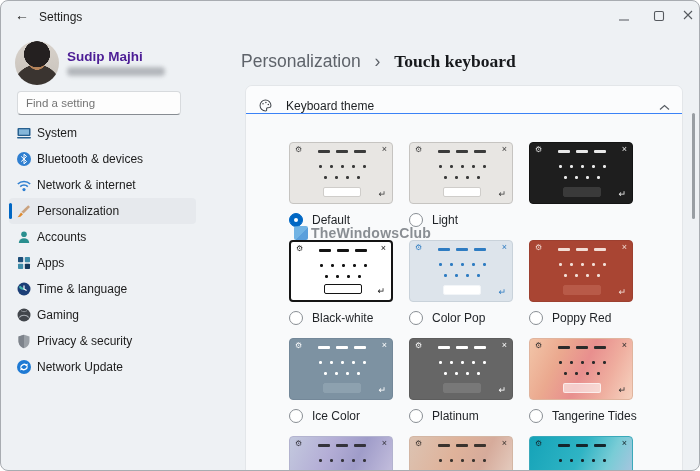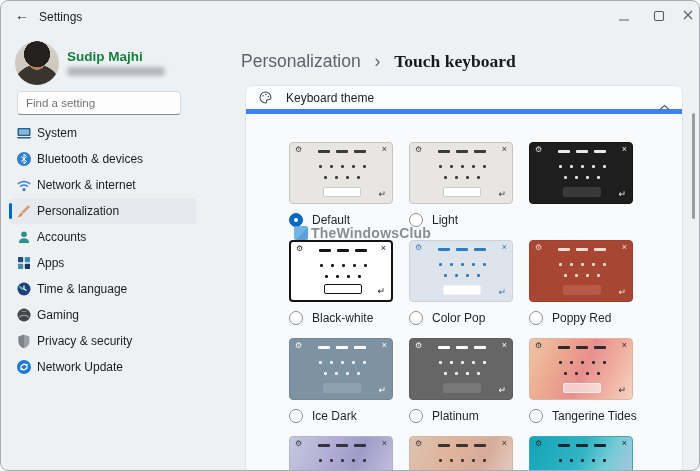--- a/index.html
+++ b/index.html
@@ -25,21 +25,21 @@
   .sidebar{ position:absolute; left:0; top:32px; width:240px; bottom:0; }
   .avatar{
     position:absolute; left:14px; top:8px; width:44px; height:44px; border-radius:50%;
     background:
       radial-gradient(circle at 50% 30%, #242020 0 34%, transparent 35%),
       radial-gradient(circle at 50% 46%, #b5835a 0 26%, transparent 27%),
       radial-gradient(circle at 50% 108%, #3a3430 0 45%, transparent 46%),
       linear-gradient(#d8d2cb,#c7c1ba);
     overflow:hidden;
   }
-  .profile-name{ position:absolute; left:66px; top:16px; font-size:13.5px; font-weight:bold; color:#15803d; }
+  .profile-name{ position:absolute; left:66px; top:16px; font-size:13.5px; font-weight:bold; color:#4c1d95; }
   .profile-email-blur{
     position:absolute; left:66px; top:34px; width:98px; height:9px; border-radius:4px;
     background:#a9adb2; filter:blur(2px); opacity:.85;
   }
   .search-box{
     position:absolute; left:16px; top:58px; width:164px; height:24px;
     background:#fdfdfd; border:1px solid #d7dadd; border-bottom:1px solid #878c92;
     border-radius:4px; display:flex; align-items:center; padding:0 8px;
   }
   .search-box input{
@@ -62,22 +62,22 @@
   .breadcrumb{ position:absolute; left:240px; top:50px; font-size:17.5px; }
   .crumb-parent{ color:#5e636a; }
   .crumb-sep{ color:#5e636a; margin:0 9px; }
   .crumb-current{ color:#17191c; font-weight:bold;font-family:Liberation Serif, serif; }
 
   .card{
     position:absolute; left:244px; top:84px; width:438px; height:530px;
     background:#f9fafb; border:1px solid #e3e6e9; border-radius:7px;
   }
   .card-header{
-    position:relative; height:28px; display:flex; align-items:center;
-    padding-left:12px; background:#fbfcfd; border-bottom:5px solid #3b82f6;
+    position:relative; height:28px; display:flex; align-items:flex-end;
+    padding-left:12px; background:#fbfcfd; border-bottom:1px solid #3b82f6;
     border-radius:7px 7px 0 0;
   }
   .card-header .section-label{ margin-left:13px; font-size:12px; color:#1c1f22; }
   .chevron-up{ position:absolute; right:12px; top:11px; }
 
   .themes-grid{
     position:absolute; left:43px; top:56px;
     display:grid; grid-template-columns:repeat(3,104px);
     column-gap:16px; row-gap:11px;
   }
@@ -465,21 +465,21 @@
               <span class="dot" style="background: rgb(255, 255, 255);"></span>
               <span class="dot" style="background: rgb(255, 255, 255);"></span>
               <span class="dot" style="background: rgb(255, 255, 255);"></span>
               <span class="dot" style="background: rgb(255, 255, 255);"></span>
             </span>
       <span class="spacebar" style="background: rgb(141, 161, 175); border-color: rgb(141, 161, 175);"></span>
       <span class="enter" style="color: rgb(255, 255, 255);">↵</span>
     </div>
     <div class="theme-meta">
       <span class="radio"></span>
-      <span class="theme-label">Ice Dark</span>
+      <span class="theme-label">Ice Color</span>
     </div>
   </div>
 
   <div class="theme-cell">
     <div class="thumb" style="background: rgb(102, 102, 102); border-color: rgb(93, 93, 93);">
       <span class="gear" style="color: rgb(255, 255, 255);">⚙</span>
       <span class="dashes">
               <span class="dash" style="background: rgb(255, 255, 255);"></span>
               <span class="dash" style="background: rgb(255, 255, 255);"></span>
               <span class="dash" style="background: rgb(255, 255, 255);"></span>

